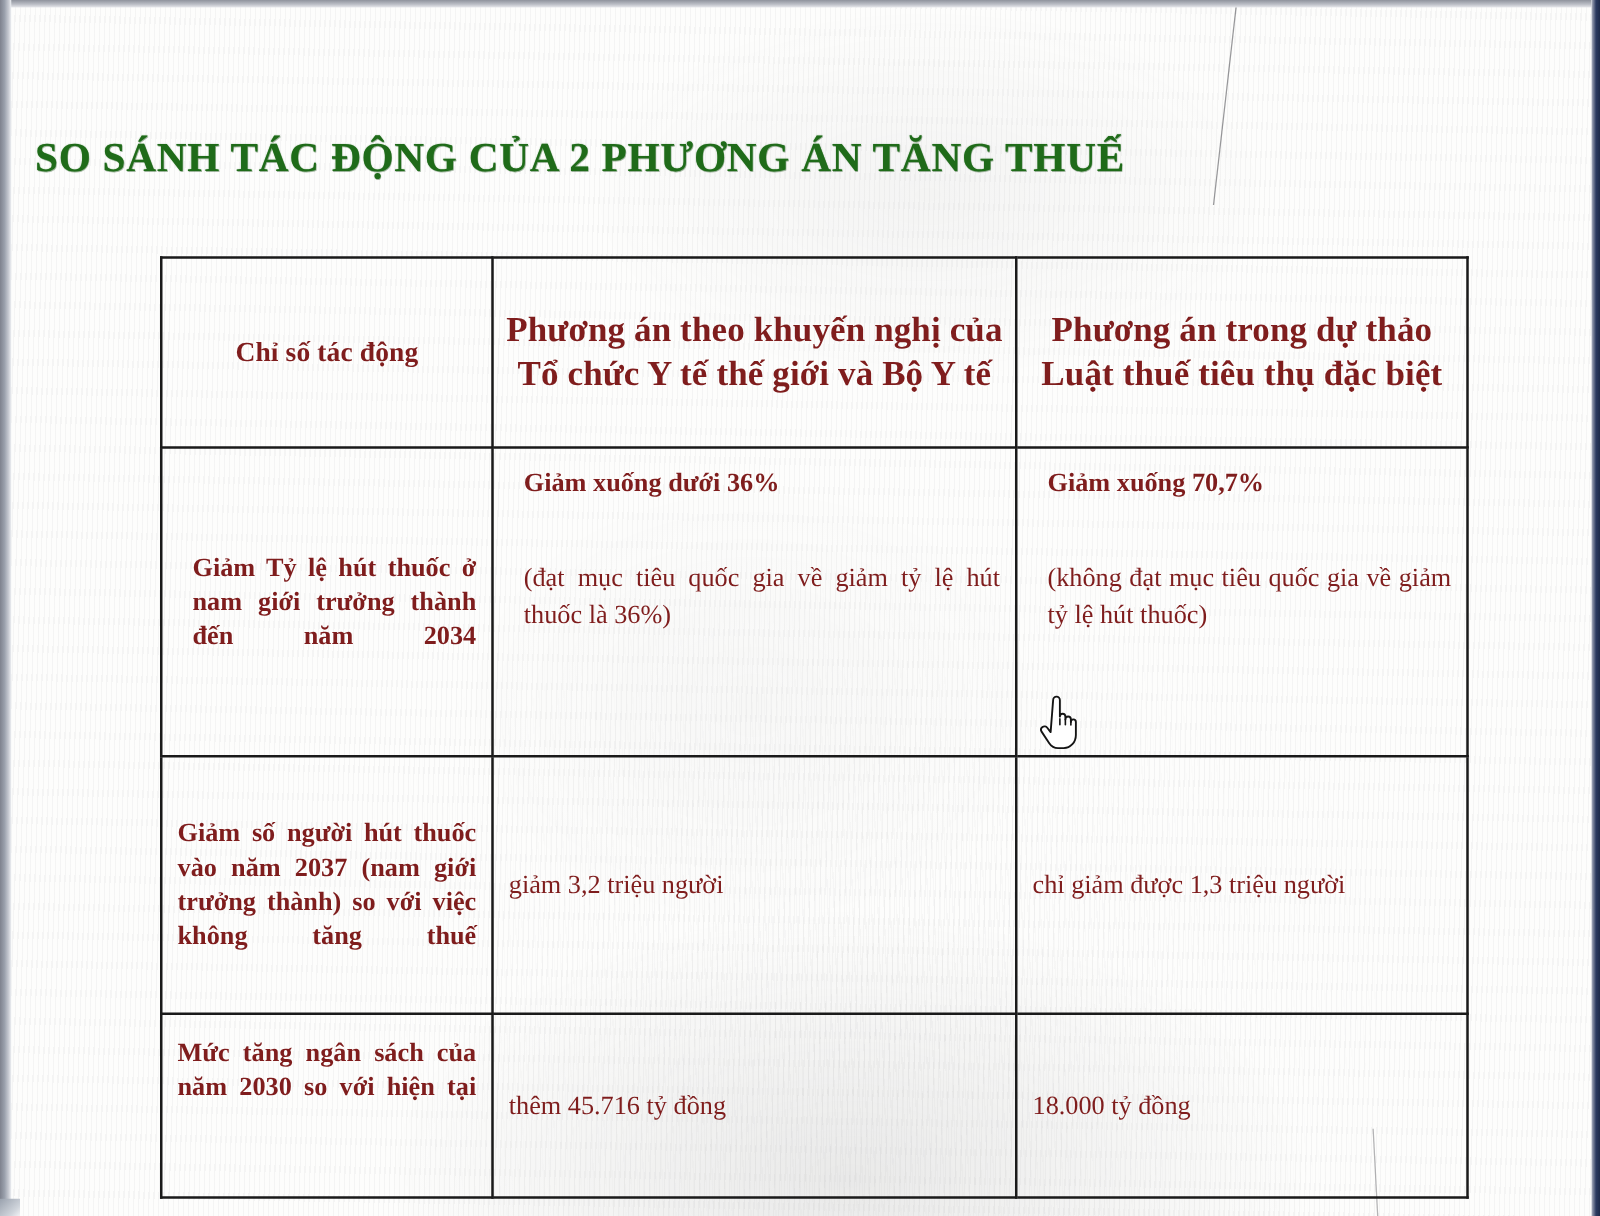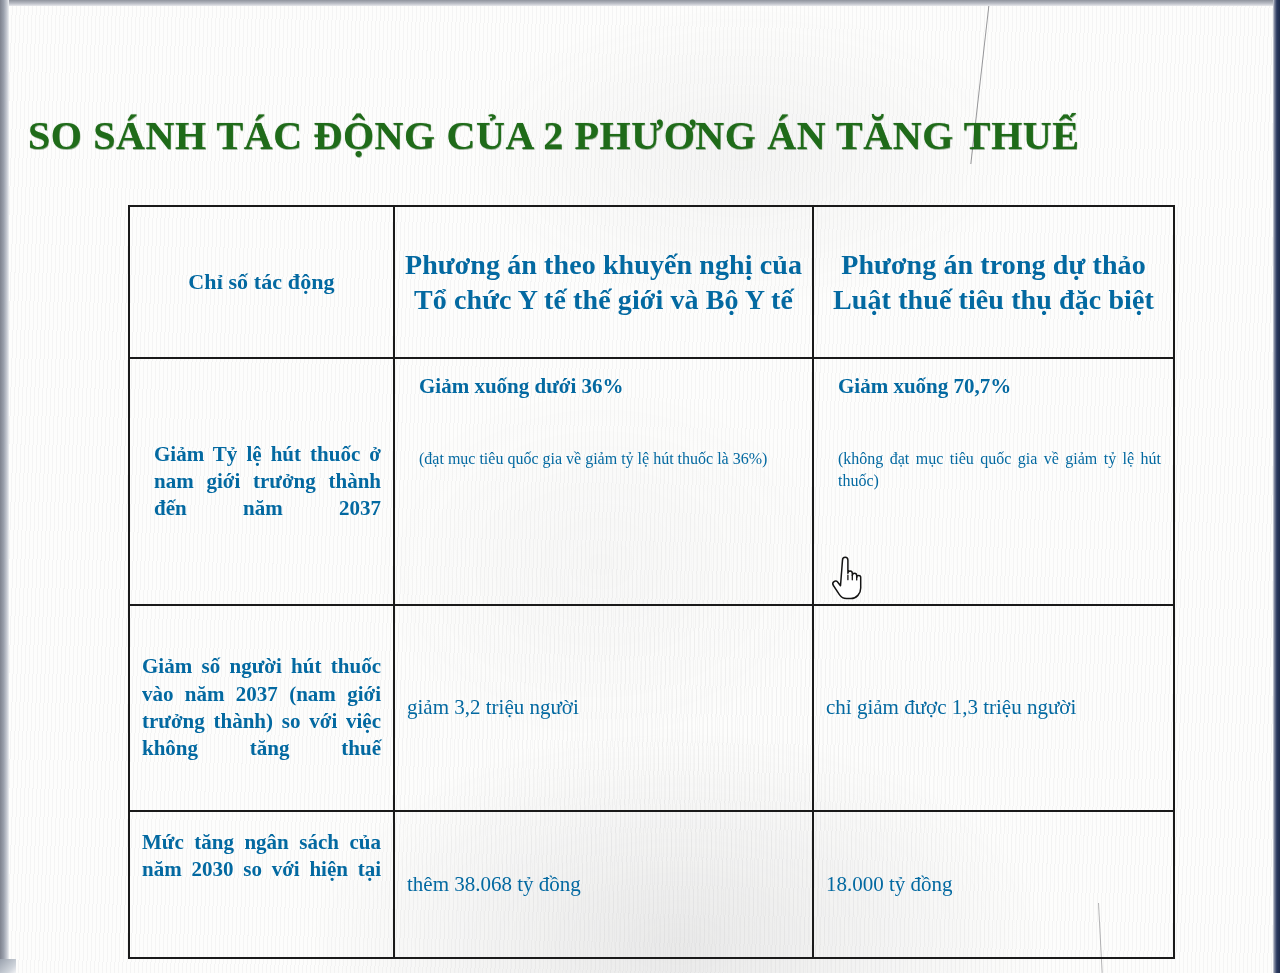--- a/index.html
+++ b/index.html
@@ -88,37 +88,37 @@
   }
 
   
   #slide-title {
     position: absolute;
     left: 28px;
     top: 88px;
     width: 1010px;
     font-family: "Liberation Serif", "DejaVu Serif", serif;
     font-weight: bold;
-    font-size: 40px;
+    font-size: 33px;
     letter-spacing: .6px;
     line-height: 1.05;
     color: #1f6b19;
     text-shadow: 0 0 1px rgba(31,107,25,.55), .5px .5px 0 rgba(18,70,14,.35);
     white-space: nowrap;
   }
 
   
   #impact-table {
     position: absolute;
     left: 128px;
     top: 205px;
     width: 1045px;
     border-collapse: collapse;
     table-layout: fixed;
-    color: #0369a1;
+    color: #7f1d1d;
   }
   #impact-table td {
     border: 2px solid #1a1a1a;
     vertical-align: middle;
     padding: 6px 12px;
     font-size: 21px;
     line-height: 1.30;
   }
   .col-indicator { width: 265px; }
   .col-who       { width: 419px; }
@@ -149,21 +149,21 @@
   }
 
   .cell-value {
     font-weight: bold;
     font-size: 21.5px;
     line-height: 1.35;
   }
   .cell-value .note {
     display: block;
     font-weight: normal;
-    font-size: 16px;
+    font-size: 21px;
     line-height: 1.35;
     text-align: justify;
     text-align-last: left;
   }
   .cell-value .headline { display: block; }
   .gap-lg { height: 48px; }
 
   .val-justify {
     font-weight: normal;
     font-size: 21.5px;
@@ -225,42 +225,42 @@
           <span class="hdr-line">Phương án theo khuyến nghị của</span>
           <span class="hdr-line">Tổ chức Y tế thế giới và Bộ Y tế</span>
         </td>
         <td class="hdr-plan">
           <span class="hdr-line">Phương án trong dự thảo</span>
           <span class="hdr-line">Luật thuế tiêu thụ đặc biệt</span>
         </td>
       </tr>
 
       <tr id="row-rate">
-        <td class="row-label indicator-cell">Giảm Tỷ lệ hút thuốc ở nam giới trưởng thành đến năm 2037</td>
+        <td class="row-label indicator-cell">Giảm Tỷ lệ hút thuốc ở nam giới trưởng thành đến năm 2034</td>
         <td class="cell-value">
           <span class="headline">Giảm xuống dưới 36%</span>
           <span class="gap-lg" style="display:block"></span>
           <span class="note">(đạt mục tiêu quốc gia về giảm tỷ lệ hút thuốc là 36%)</span>
         </td>
         <td class="cell-value">
           <span class="headline">Giảm xuống 70,7%</span>
           <span class="gap-lg" style="display:block"></span>
           <span class="note">(không đạt mục tiêu quốc gia về giảm tỷ lệ hút thuốc)</span>
         </td>
       </tr>
 
       <tr id="row-smokers">
         <td class="row-label indicator-cell">Giảm số người hút thuốc vào năm 2037 (nam giới trưởng thành) so với việc không tăng thuế</td>
         <td class="val-plain">giảm 3,2 triệu người</td>
         <td class="val-justify">chỉ giảm được 1,3 triệu người</td>
       </tr>
 
       <tr id="row-budget">
         <td class="row-label indicator-cell">Mức tăng ngân sách của năm 2030 so với hiện tại</td>
-        <td class="val-plain">thêm 38.068 tỷ đồng</td>
+        <td class="val-plain">thêm 45.716 tỷ đồng</td>
         <td class="val-plain">18.000 tỷ đồng</td>
       </tr>
 
     </tbody>
   </table>
 
   <svg id="mouse-cursor" viewBox="0 0 40 48">
     <path d="M14.5 4.2c0-1.6 1.2-2.9 2.7-2.9s2.7 1.3 2.7 2.9v13.1
              c0-1.3 1-2.3 2.2-2.3s2.2 1 2.2 2.3v2.2
              c0-1.3 1-2.3 2.2-2.3s2.2 1 2.2 2.3v2.1

